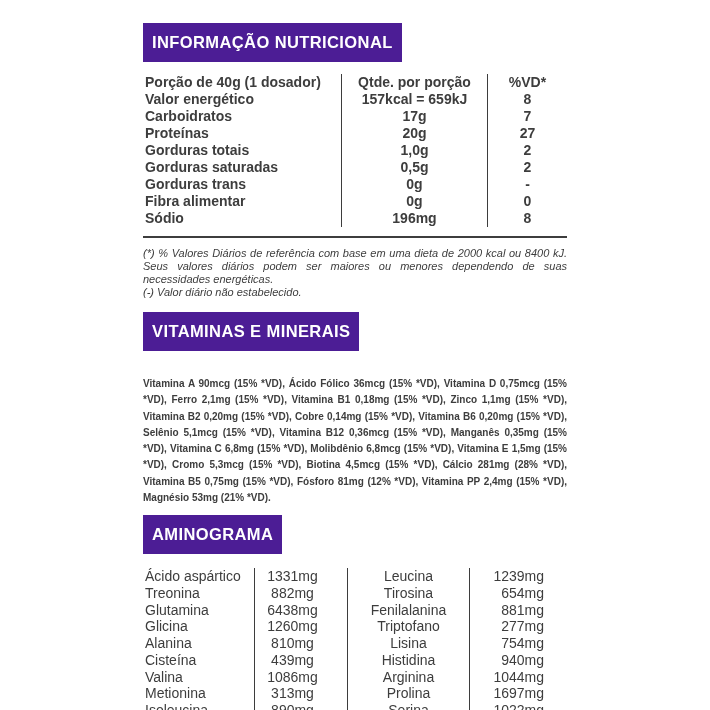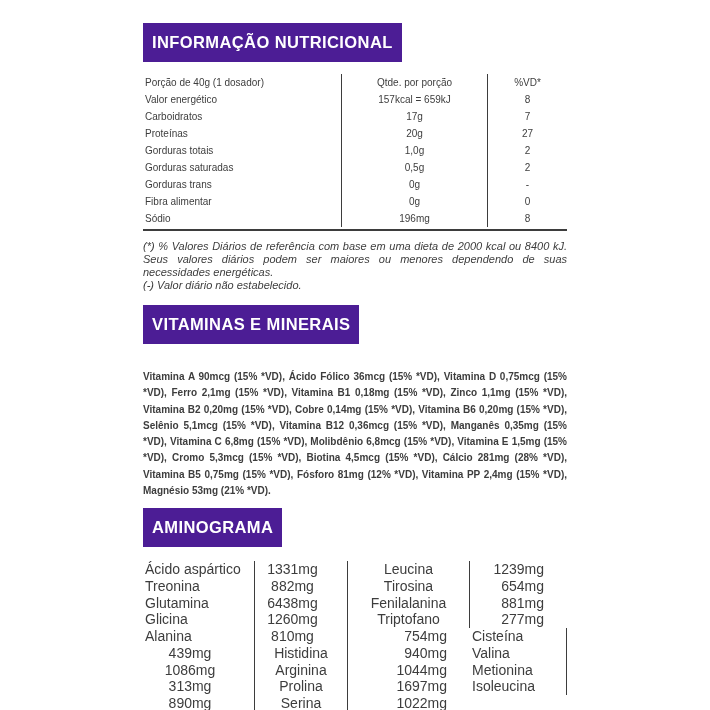--- a/index.html
+++ b/index.html
@@ -24,22 +24,23 @@
     padding: 8px 9px;
     white-space: nowrap;
   }
 
   
   .nutri-table {
     margin-top: 12px;
     display: grid;
     grid-template-columns: 199px 146px 79px;
     border-bottom: 2px solid #3d3d3d;
-    padding-bottom: 2px;
-    font-size: 10px;
+    padding-bottom: 9px;
+    font-size: 14px;
+    font-weight: bold;
   }
   .nutri-table .c { line-height: 17px; }
   .nutri-table .c1 { text-align: left; padding-left: 2px; border-right: 1.5px solid #3d3d3d; }
   .nutri-table .c2 { text-align: center; border-right: 1.5px solid #3d3d3d; }
   .nutri-table .c3 { text-align: center; }
 
   .footnotes {
     margin-top: 9px;
     font-size: 11px;
     font-style: italic;
@@ -155,20 +156,21 @@
       <div class="c a3">Fenilalanina</div>
       <div class="c a4">881mg</div>
 
       <div class="c a1">Glicina</div>
       <div class="c a2">1260mg</div>
       <div class="c a3">Triptofano</div>
       <div class="c a4">277mg</div>
 
       <div class="c a1">Alanina</div>
       <div class="c a2">810mg</div>
+      <div class="c a3">Lisina</div>
       <div class="c a4">754mg</div>
 
       <div class="c a1">Cisteína</div>
       <div class="c a2">439mg</div>
       <div class="c a3">Histidina</div>
       <div class="c a4">940mg</div>
 
       <div class="c a1">Valina</div>
       <div class="c a2">1086mg</div>
       <div class="c a3">Arginina</div>

